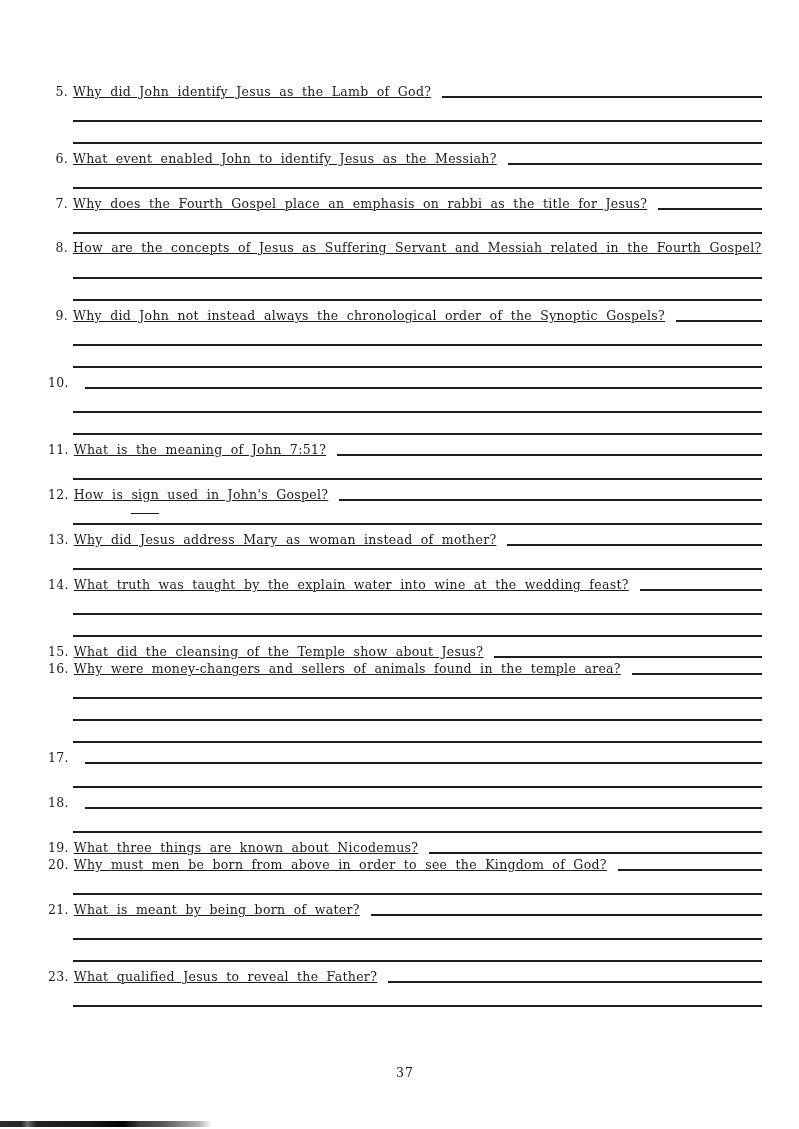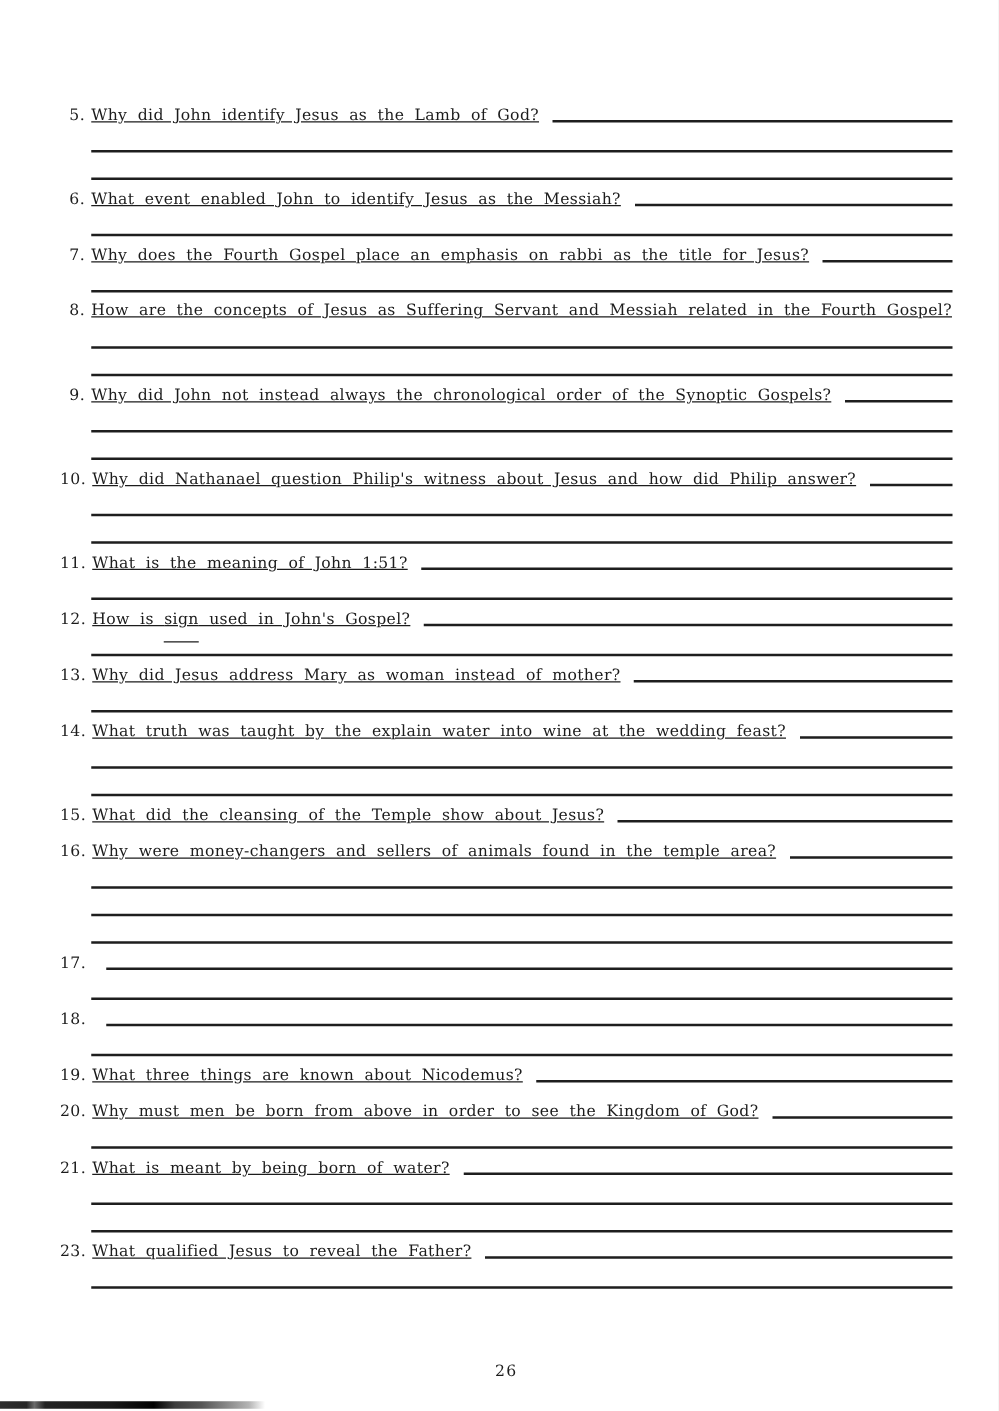--- a/index.html
+++ b/index.html
@@ -14,21 +14,21 @@
     color: #1c1c1c;
     overflow: hidden;
   }
   #questions { width: 100%; }
   .q-row {
     display: flex;
     align-items: baseline;
     height: 14px;
     line-height: 14px;
     font-size: 12.5px;
-    margin-top: 15px;
+    margin-top: 3px;
   }
   #questions .q-row:first-child { margin-top: 0; }
   .q-num {
     flex: 0 0 20px;
     text-align: right;
     padding-right: 5px;
     letter-spacing: 0.3px;
   }
   .q-text {
     white-space: nowrap;
@@ -107,28 +107,27 @@
       <div class="x-line"></div>
       <div class="q-row">
     <span class="q-num">9.</span>
     <span class="q-text"><span>Why did John not instead always the chronological order of the Synoptic Gospels?</span></span>
     <span class="a-line"></span>
   </div>
       <div class="x-line"></div>
       <div class="x-line"></div>
       <div class="q-row">
     <span class="q-num">10.</span>
-    <span class="q-text"><span>Why did Nathanael question Philip's witness about Jesus and how did Philip answer?</span></span>
     <span class="a-line"></span>
   </div>
       <div class="x-line"></div>
       <div class="x-line"></div>
       <div class="q-row">
     <span class="q-num">11.</span>
-    <span class="q-text"><span>What is the meaning of John 1:51?</span></span>
+    <span class="q-text"><span>What is the meaning of John 7:51?</span></span>
     <span class="a-line"></span>
   </div>
       <div class="x-line"></div>
       <div class="q-row">
     <span class="q-num">12.</span>
     <span class="q-text"><span>How is </span><span class="u">sign</span><span> used in John's Gospel?</span></span>
     <span class="a-line"></span>
   </div>
       <div class="x-line"></div>
       <div class="q-row">
@@ -185,15 +184,15 @@
   </div>
       <div class="x-line"></div>
       <div class="x-line"></div>
       <div class="q-row">
     <span class="q-num">23.</span>
     <span class="q-text"><span>What qualified Jesus to reveal the Father?</span></span>
     <span class="a-line"></span>
   </div>
       <div class="x-line"></div>
     </div>
-  <div class="page-number">26</div>
+  <div class="page-number">37</div>
   <div class="scan-bar"></div>
 </div>
 
 </body></html>

